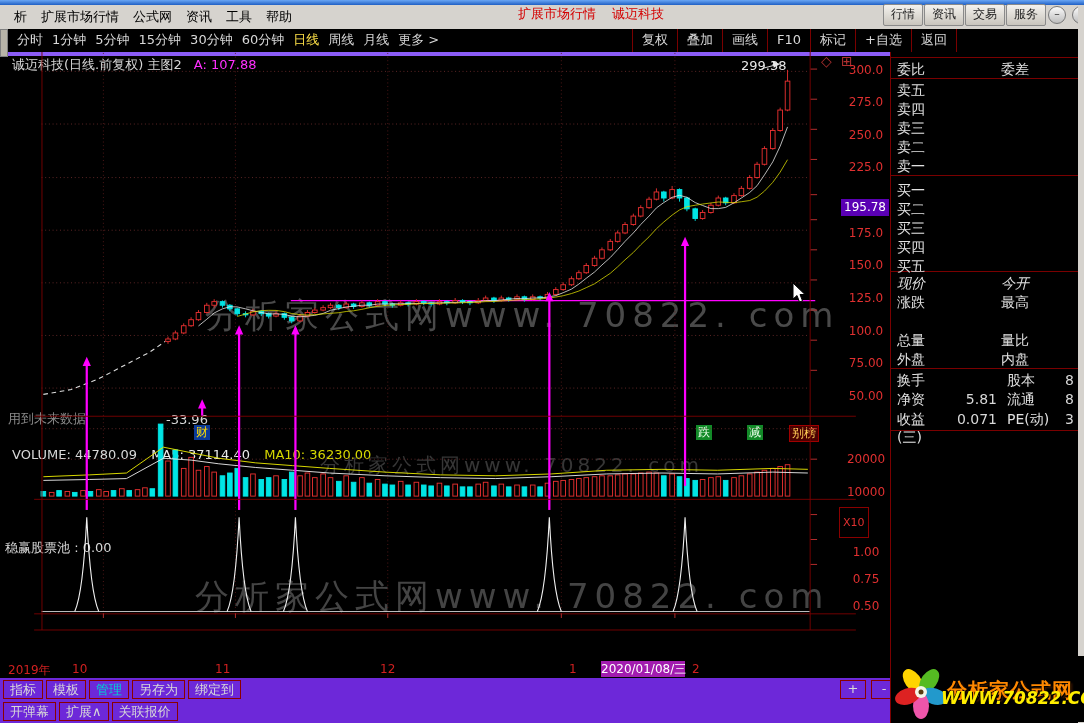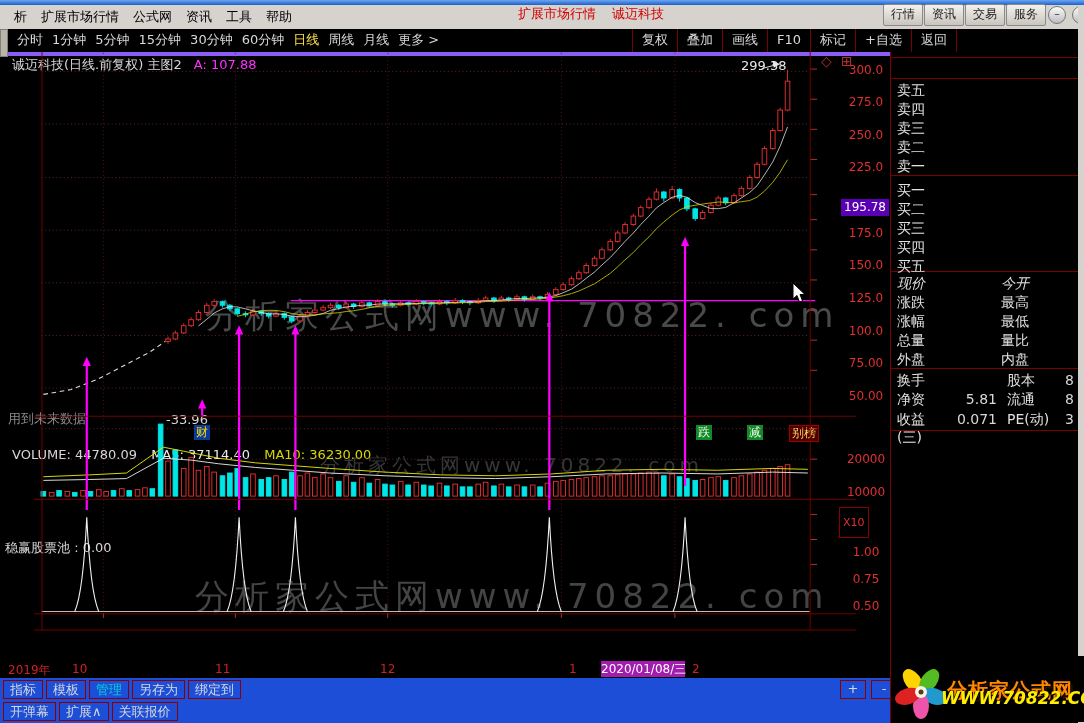--- a/index.html
+++ b/index.html
@@ -48,21 +48,21 @@
   .annot{left:741px;top:58px;color:#e8e8e8;}
   .chicon{color:#b03030;font-size:14px;top:53px;}
   .x10box{left:839px;top:507px;border:1px solid #8a0000;color:#e03030;font-size:11px;padding:8px 3px;}
   .xlabel{top:662px;color:#d02020;font-size:12px;}
   .xhl{left:601px;top:661px;width:84px;height:16px;background:#a21caf;color:#fff;font-size:12px;
        text-align:center;line-height:16px;}
   .ptick{color:#e03030;font-size:12px;width:42px;text-align:center;}
   .ptick-hl{left:841px;width:48px;height:17px;background:#5a00b4;color:#fff;font-size:12px;
             text-align:center;line-height:17px;}
   
-  .srow{left:0;width:890px;height:22px;background:#1d4ed8;display:flex;align-items:center;}
+  .srow{left:0;width:890px;height:22px;background:#6d28d9;display:flex;align-items:center;}
   .sbtn{border:1px solid #8a0000;color:#d8d8d8;padding:0 6px;margin-left:3px;line-height:17px;white-space:nowrap;}
   .sbtn.active{color:#00d2d2;}
   .zbox{position:absolute;top:2px;width:24px;height:17px;border:1px solid #8a0000;color:#d8d8d8;
         text-align:center;line-height:15px;}
   
   .rpanel{left:890px;top:52px;width:188px;height:671px;background:#000;border-left:1px solid #7a0000;
           color:#e0e0e0;font-size:14px;}
   .rp-div{position:absolute;left:0;width:188px;height:1px;background:#7a0000;}
   .rp-row{position:absolute;left:6px;height:18px;line-height:18px;white-space:nowrap;}
   .rp-flex{position:absolute;left:0;width:182px;height:18px;line-height:18px;display:flex;padding-left:6px;}
@@ -530,41 +530,41 @@
     <span class="sbtn">关联报价</span>
   </div>
 
   <div class="abs rpanel">
     <div class="rp-div" style="top:5px;"></div>
       <div class="rp-div" style="top:26px;"></div>
     <div class="rp-div" style="top:123px;"></div>
       <div class="rp-div" style="top:219px;"></div>
     <div class="rp-div" style="top:316px;"></div>
       <div class="rp-div" style="top:378px;"></div>
+    <div class="rp-flex" style="top:8px;">
+      <span class="il">委比</span>
+      <span class="ir">委差</span>
+    </div>
     <div class="rp-row" style="top:29px;">卖五</div>
     <div class="rp-row" style="top:48px;">卖四</div>
     <div class="rp-row" style="top:67px;">卖三</div>
     <div class="rp-row" style="top:86px;">卖二</div>
     <div class="rp-row" style="top:105px;">卖一</div>
     <div class="rp-row" style="top:129px;">买一</div>
     <div class="rp-row" style="top:148px;">买二</div>
     <div class="rp-row" style="top:167px;">买三</div>
     <div class="rp-row" style="top:186px;">买四</div>
     <div class="rp-row" style="top:205px;">买五</div>
     <div class="rp-flex" style="top:222px;font-style:italic;">
       <span class="il">现价</span>
       <span class="ir">今开</span>
     </div>
     <div class="rp-flex" style="top:241px;">
       <span class="il">涨跌</span>
       <span class="ir">最高</span>
-    </div>
-    <div class="rp-flex" style="top:260px;">
-      <span class="il">涨幅</span>
-      <span class="ir">最低</span>
     </div>
     <div class="rp-flex" style="top:279px;">
       <span class="il">总量</span>
       <span class="ir">量比</span>
     </div>
     <div class="rp-flex" style="top:298px;">
       <span class="il">外盘</span>
       <span class="ir">内盘</span>
     </div>
     <div class="rp-flex" style="top:319px;">

